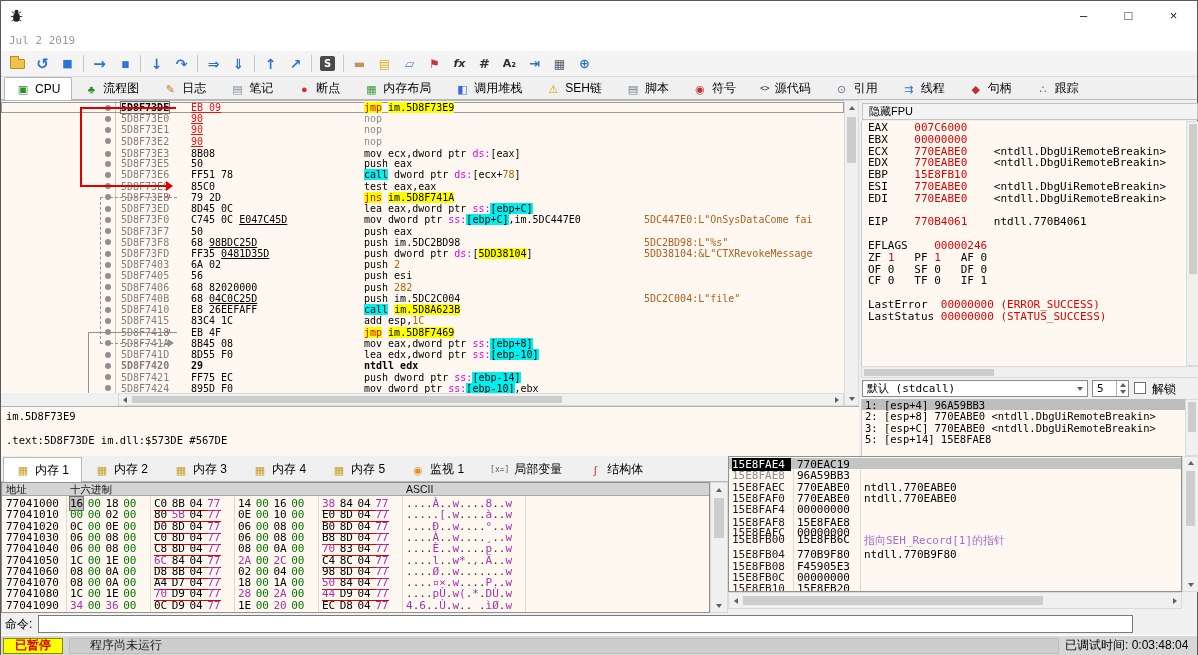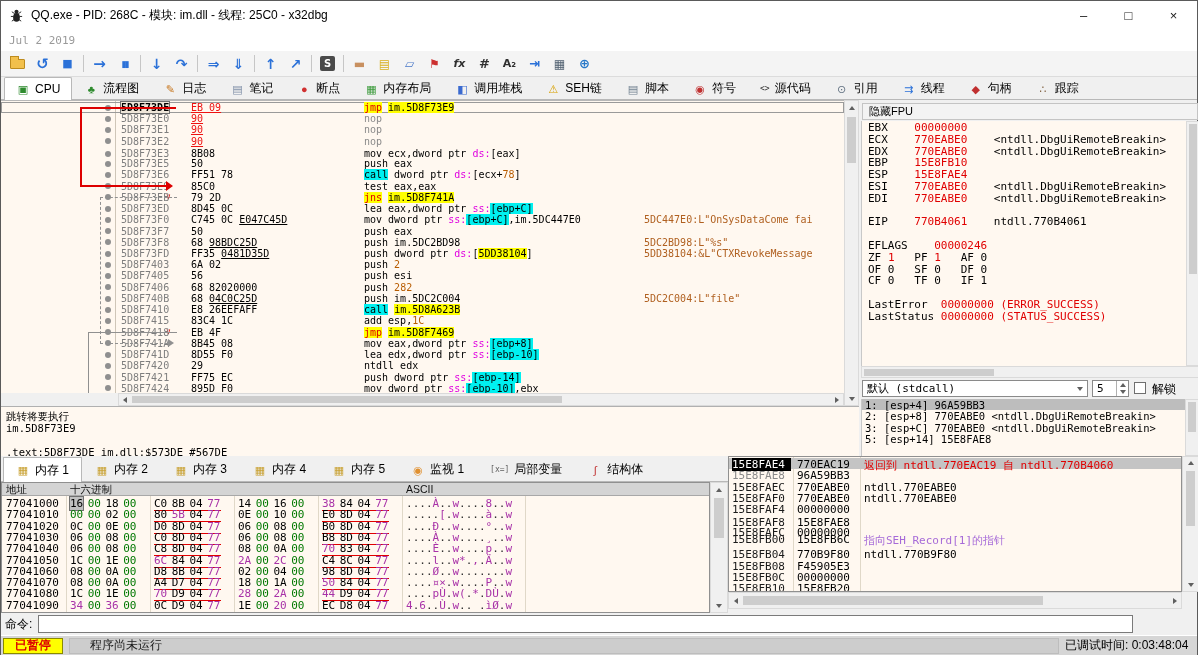--- a/index.html
+++ b/index.html
@@ -136,21 +136,20 @@
     <svg width="15" height="15" viewBox="0 0 16 16">
       <line x1="3" y1="4" x2="6" y2="6" stroke="#222" stroke-width="1"></line>
         <line x1="13" y1="4" x2="10" y2="6" stroke="#222" stroke-width="1"></line>
       <line x1="2" y1="9" x2="5" y2="9" stroke="#222" stroke-width="1"></line>
         <line x1="14" y1="9" x2="11" y2="9" stroke="#222" stroke-width="1"></line>
       <line x1="3" y1="14" x2="6" y2="12" stroke="#222" stroke-width="1"></line>
         <line x1="13" y1="14" x2="10" y2="12" stroke="#222" stroke-width="1"></line>
       <circle cx="8" cy="4" r="2.2" fill="#222"></circle>
         <ellipse cx="8" cy="10" rx="3.6" ry="4.6" fill="#222"></ellipse>
     </svg>
-    <span id="title-text">QQ.exe - PID: 268C - 模块: im.dll - 线程: 25C0 - x32dbg</span>
     <div id="win-btns">
       <span class="win-btn">–</span>
       <span class="win-btn">□</span>
       <span class="win-btn">×</span>
     </div>
   </div>
 
   <div id="menubar">
     <span id="build-date">Jul 2 2019</span>
   </div>
@@ -312,21 +311,21 @@
         <div class="da-row" style="top: 146.99px;"><span class="da-dot"></span><span class="da-addr">5D8F73FD</span><span class="da-b"><span class="c-k">FF35 </span><span class="c-u">0481D35D</span></span><span class="da-i"><span class="c-k">push dword ptr </span><span class="c-mg">ds:</span><span class="c-k">[</span><span class="c-ty">5DD38104</span><span class="c-k">]</span></span><span class="da-c"><span class="c-cm">5DD38104:&amp;L"CTXRevokeMessage</span></span></div>
         <div class="da-row" style="top: 158.22px;"><span class="da-dot"></span><span class="da-addr">5D8F7403</span><span class="da-b"><span class="c-k">6A 02</span></span><span class="da-i"><span class="c-k">push </span><span class="c-nm">2</span></span><span class="da-c"></span></div>
         <div class="da-row" style="top: 169.45px;"><span class="da-dot"></span><span class="da-addr">5D8F7405</span><span class="da-b"><span class="c-k">56</span></span><span class="da-i"><span class="c-k">push esi</span></span><span class="da-c"></span></div>
         <div class="da-row" style="top: 180.68px;"><span class="da-dot"></span><span class="da-addr">5D8F7406</span><span class="da-b"><span class="c-k">68 82020000</span></span><span class="da-i"><span class="c-k">push </span><span class="c-nm">282</span></span><span class="da-c"></span></div>
         <div class="da-row" style="top: 191.91px;"><span class="da-dot"></span><span class="da-addr">5D8F740B</span><span class="da-b"><span class="c-k">68 </span><span class="c-u">04C0C25D</span></span><span class="da-i"><span class="c-k">push im.5DC2C004</span></span><span class="da-c"><span class="c-cm">5DC2C004:L"file"</span></span></div>
         <div class="da-row" style="top: 203.14px;"><span class="da-dot"></span><span class="da-addr">5D8F7410</span><span class="da-b"><span class="c-k">E8 26EEFAFF</span></span><span class="da-i"><span class="c-cy">call</span><span class="c-k"> </span><span class="c-ty">im.5D8A623B</span></span><span class="da-c"></span></div>
         <div class="da-row" style="top: 214.37px;"><span class="da-dot"></span><span class="da-addr">5D8F7415</span><span class="da-b"><span class="c-k">83C4 1C</span></span><span class="da-i"><span class="c-k">add esp,</span><span class="c-nm">1C</span></span><span class="da-c"></span></div>
         <div class="da-row" style="top: 225.6px;"><span class="da-dot"></span><span class="da-mark">∨</span><span class="da-addr">5D8F7418</span><span class="da-b"><span class="c-k">EB 4F</span></span><span class="da-i"><span class="c-jy">jmp</span><span class="c-k"> </span><span class="c-ty">im.5D8F7469</span></span><span class="da-c"></span></div>
         <div class="da-row" style="top: 236.83px;"><span class="da-dot"></span><span class="da-addr">5D8F741A</span><span class="da-b"><span class="c-k">8B45 08</span></span><span class="da-i"><span class="c-k">mov eax,dword ptr </span><span class="c-mg">ss:</span><span class="c-cy">[ebp+8]</span></span><span class="da-c"></span></div>
         <div class="da-row" style="top: 248.06px;"><span class="da-dot"></span><span class="da-addr">5D8F741D</span><span class="da-b"><span class="c-k">8D55 F0</span></span><span class="da-i"><span class="c-k">lea edx,dword ptr </span><span class="c-mg">ss:</span><span class="c-cy">[ebp-10]</span></span><span class="da-c"></span></div>
-        <div class="da-row" style="top: 259.29px;"><span class="da-dot"></span><span class="da-addr">5D8F7420</span><span class="da-b"><span class="c-k">29</span></span><span class="da-i"><span class="c-k">ntdll edx</span></span><span class="da-c"></span></div>
+        <div class="da-row" style="top: 259.29px; font-weight: bold;"><span class="da-dot"></span><span class="da-addr">5D8F7420</span><span class="da-b"><span class="c-k">29</span></span><span class="da-i"><span class="c-k">ntdll edx</span></span><span class="da-c"></span></div>
         <div class="da-row" style="top: 270.52px;"><span class="da-dot"></span><span class="da-addr">5D8F7421</span><span class="da-b"><span class="c-k">FF75 EC</span></span><span class="da-i"><span class="c-k">push dword ptr </span><span class="c-mg">ss:</span><span class="c-cy">[ebp-14]</span></span><span class="da-c"></span></div>
         <div class="da-row" style="top: 281.75px;"><span class="da-dot"></span><span class="da-addr">5D8F7424</span><span class="da-b"><span class="c-k">895D F0</span></span><span class="da-i"><span class="c-k">mov dword ptr </span><span class="c-mg">ss:</span><span class="c-cy">[ebp-10]</span><span class="c-k">,ebx</span></span><span class="da-c"></span></div>
       </div>
 
     <div class="jline" style="left:79px;top:6px;width:2px;height:80px;background:#dd0000"></div>
     <div class="jline" style="left:79px;top:6px;width:96px;height:2px;background:#dd0000"></div>
     <div class="jline" style="left:79px;top:84px;width:86px;height:2px;background:#dd0000"></div>
     <div class="jline" style="left:165px;top:80px;width:0;height:0;border-left:7px solid #dd0000;border-top:5px solid transparent;border-bottom:5px solid transparent"></div>
     <div class="jline" style="left:99px;top:96px;width:0;height:147px;border-left:1px dashed #909090"></div>
     <div class="jline" style="left:99px;top:96px;width:77px;height:0;border-top:1px dashed #909090"></div>
@@ -350,35 +349,34 @@
     <div class="sb-btn" style="left:0;top:0;width:12px;height:11px">
         <span class="t-lf"></span>
       </div>
     <div class="sb-thumb" style="left:13px;top:2px;width:430px;height:7px"></div>
     <div class="sb-btn" style="right:0;top:0;width:12px;height:11px">
         <span class="t-rt"></span>
       </div>
   </div>
 
   <div id="infobox">
-      <div class="info-line">跳转将要执行</div>
       <div class="info-line">im.5D8F73E9</div>
       <div class="info-line"> </div>
       <div class="info-line">.text:5D8F73DE im.dll:$573DE #567DE</div>
     </div>
 
   <div style="position:absolute;left:858px;top:99px;width:2px;height:356px;background:#f0f0f0"></div>
 
   <div id="fpu-btn">隐藏FPU</div>
   <div id="regs">
+      <div class="reg-row"><span class="c-k">EAX    </span><span class="c-r">007C6000</span></div>
       <div class="reg-row"><span class="c-k">EBX    </span><span class="c-r">00000000</span></div>
       <div class="reg-row"><span class="c-k">ECX    </span><span class="c-r">770EABE0</span><span class="c-k">    </span><span class="c-k">&lt;ntdll.DbgUiRemoteBreakin&gt;</span></div>
       <div class="reg-row"><span class="c-k">EDX    </span><span class="c-r">770EABE0</span><span class="c-k">    </span><span class="c-k">&lt;ntdll.DbgUiRemoteBreakin&gt;</span></div>
       <div class="reg-row"><span class="c-k">EBP    </span><span class="c-r">15E8FB10</span></div>
-      <div class="reg-row"><span class="c-k">ESP    </span><span class="c-r">15E8FAE4</span></div>
       <div class="reg-row"><span class="c-k">ESI    </span><span class="c-r">770EABE0</span><span class="c-k">    </span><span class="c-k">&lt;ntdll.DbgUiRemoteBreakin&gt;</span></div>
       <div class="reg-row"><span class="c-k">EDI    </span><span class="c-r">770EABE0</span><span class="c-k">    </span><span class="c-k">&lt;ntdll.DbgUiRemoteBreakin&gt;</span></div>
       <div class="reg-row"> </div>
       <div class="reg-row"><span class="c-k">EIP    </span><span class="c-r">770B4061</span><span class="c-k">    </span><span class="c-k">ntdll.770B4061</span></div>
       <div class="reg-row"> </div>
       <div class="reg-row"><span class="c-k">EFLAGS    </span><span class="c-r">00000246</span></div>
       <div class="reg-row"><span class="c-k">ZF </span><span class="c-r">1</span><span class="c-k">   PF </span><span class="c-r">1</span><span class="c-k">   AF 0</span></div>
       <div class="reg-row"><span class="c-k">OF 0   SF 0   DF 0</span></div>
       <div class="reg-row"><span class="c-k">CF 0   TF 0   IF 1</span></div>
       <div class="reg-row"> </div>
@@ -483,21 +481,21 @@
     <div class="sb-thumb" style="left:3px;top:15px;width:10px;height:40px"></div>
     <div class="sb-btn" style="left:1px;bottom:0;width:14px;height:13px">
         <span class="t-dn"></span>
       </div>
   </div>
 
   <div id="stack">
     <div id="stack-colsep2"></div>
     <div id="stack-colsep"></div>
     <div id="stack-rows">
-        <div class="st-row sel" style="top: 1px;"><span class="st-addr">15E8FAE4</span><span class="st-val">770EAC19</span><span class="st-cmt sc-red">返回到 ntdll.770EAC19 自 ntdll.770B4060</span></div>
+        <div class="st-row sel" style="top: 1px;"><span class="st-addr">15E8FAE4</span><span class="st-val">770EAC19</span></div>
         <div class="st-row" style="top: 12.3px;"><span class="st-addr dim">15E8FAE8</span><span class="st-val">96A59BB3</span></div>
         <div class="st-row" style="top: 23.6px;"><span class="st-addr">15E8FAEC</span><span class="st-val">770EABE0</span><span class="st-cmt sc-k">ntdll.770EABE0</span></div>
         <div class="st-row" style="top: 34.9px;"><span class="st-addr">15E8FAF0</span><span class="st-val">770EABE0</span><span class="st-cmt sc-k">ntdll.770EABE0</span></div>
         <div class="st-row" style="top: 46.2px;"><span class="st-addr">15E8FAF4</span><span class="st-val">00000000</span></div>
         <div class="st-row" style="top: 59px;"><span class="st-addr">15E8FAF8</span><span class="st-val">15E8FAE8</span></div>
         <div class="st-row" style="top: 68.8px;"><span class="st-addr">15E8FAFC</span><span class="st-val">00000000</span></div>
         <div class="st-row" style="top: 76px;"><span class="st-addr">15E8FB00</span><span class="st-val">15E8FB6C</span><span class="st-cmt sc-purple">指向SEH_Record[1]的指针</span></div>
         <div class="st-row" style="top: 91.4px;"><span class="st-addr">15E8FB04</span><span class="st-val">770B9F80</span><span class="st-cmt sc-k">ntdll.770B9F80</span></div>
         <div class="st-row" style="top: 102.7px;"><span class="st-addr">15E8FB08</span><span class="st-val">F45905E3</span></div>
         <div class="st-row" style="top: 114px;"><span class="st-addr">15E8FB0C</span><span class="st-val">00000000</span></div>

